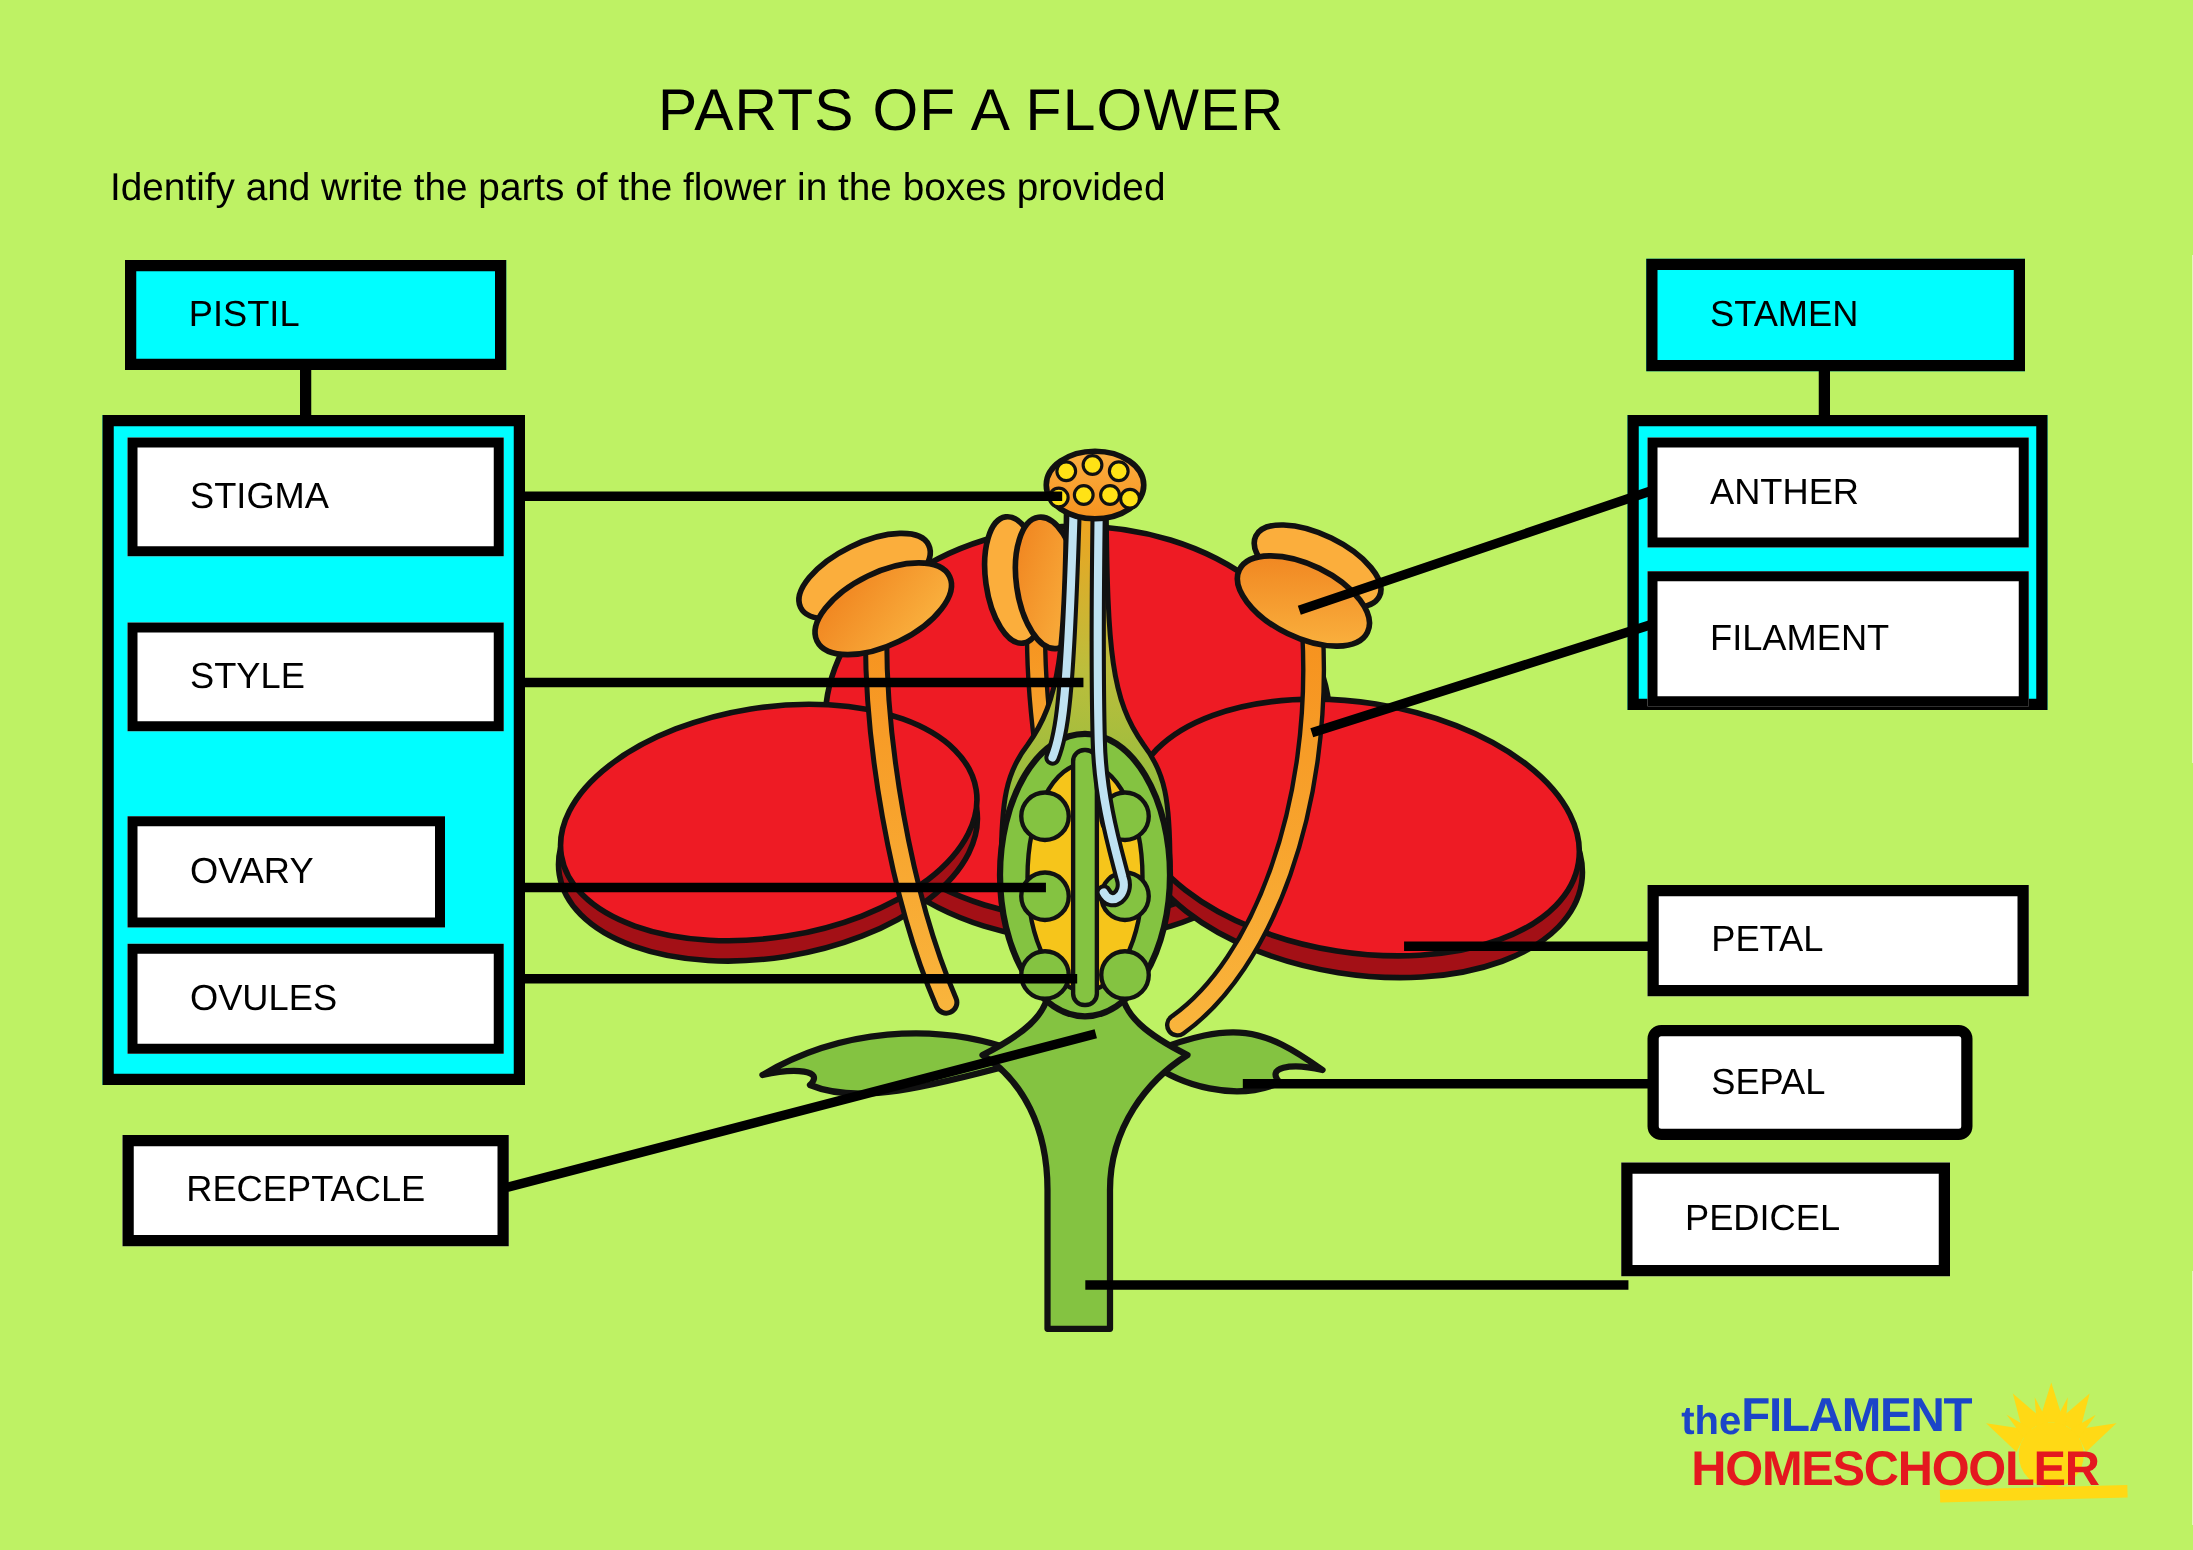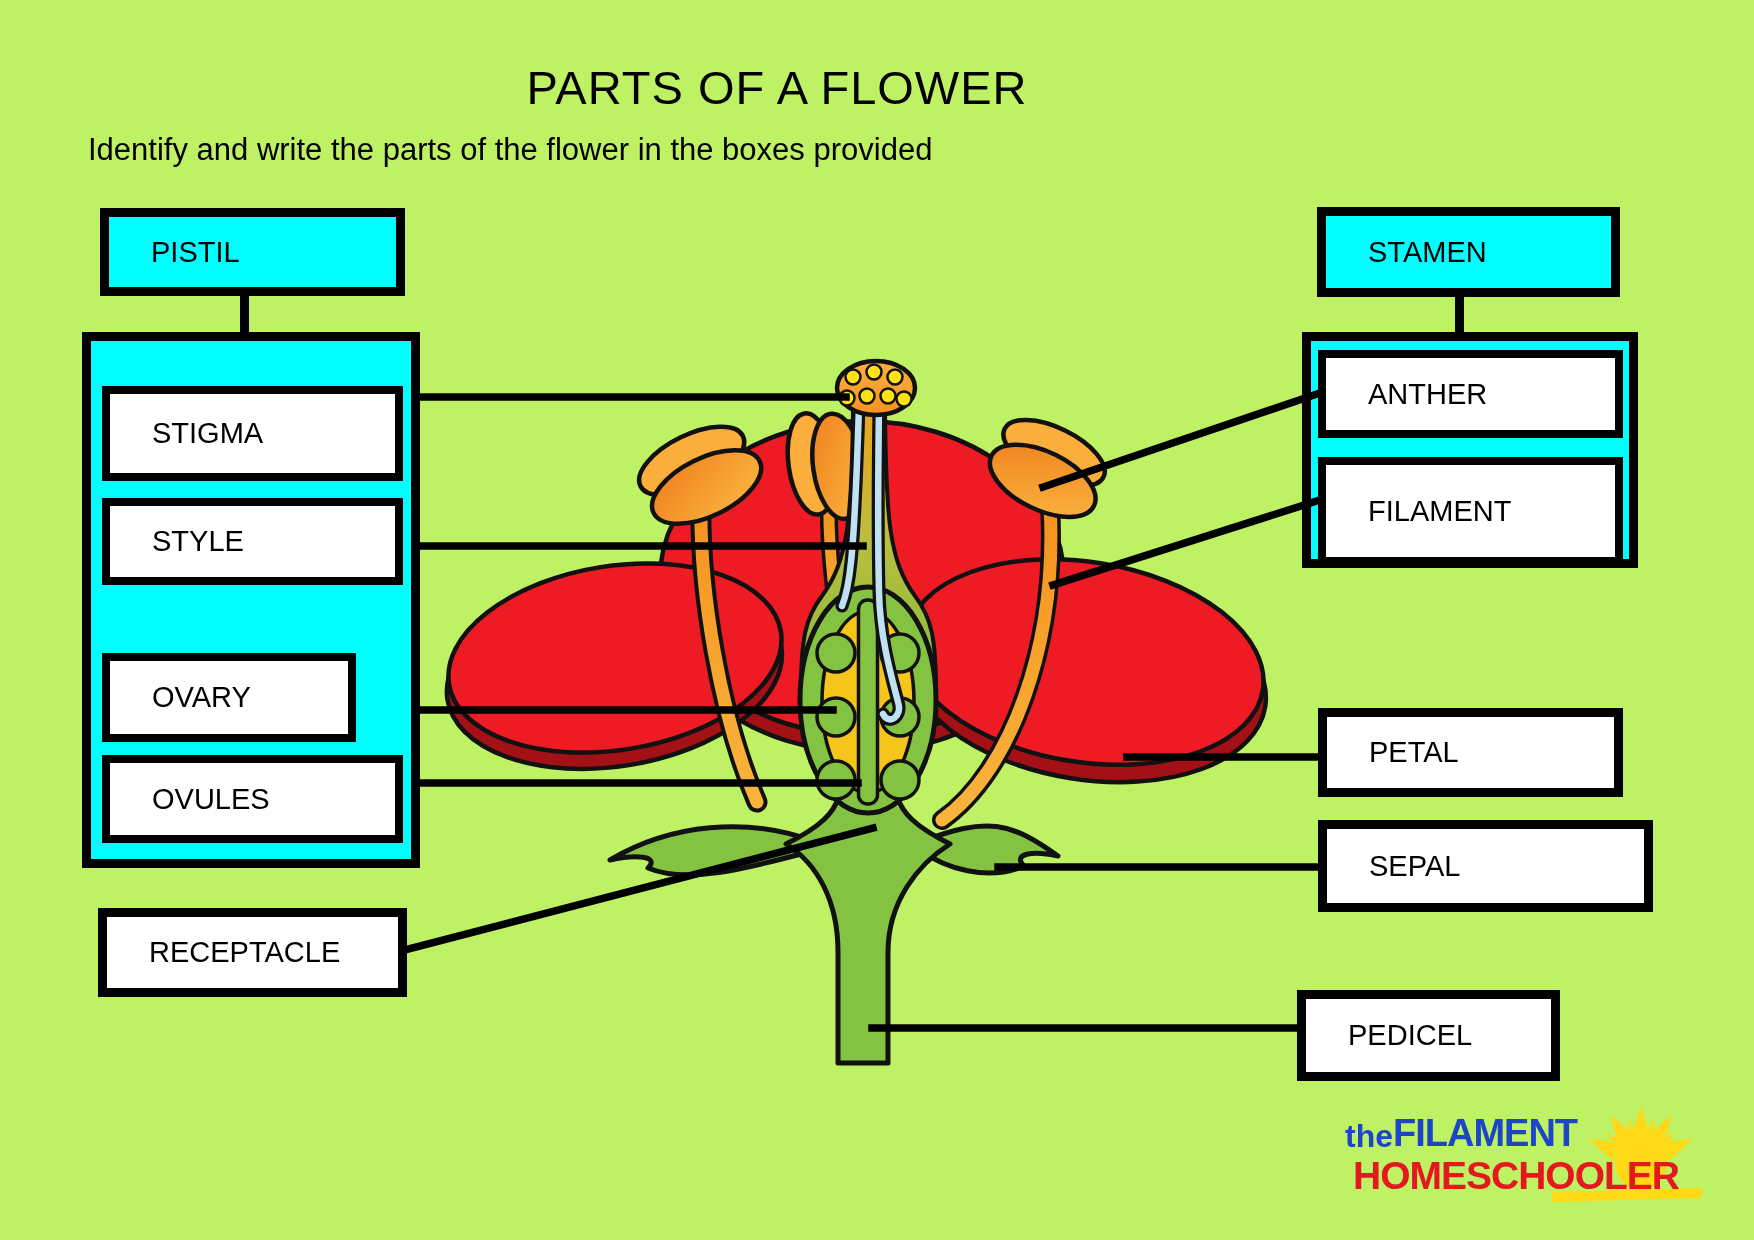--- a/index.html
+++ b/index.html
@@ -42,21 +42,21 @@
 
   <div class="title">PARTS OF A FLOWER</div>
   <div class="instruction">Identify and write the parts of the flower in the boxes provided</div>
 
   <div class="box cyanbox" style="left:100px;top:208px;width:305px;height:88px;">
     <span>PISTIL</span>
   </div>
   <div class="vline" style="left:240px;top:294px;width:9px;height:41px;"></div>
 
   <div class="container" style="left:82px;top:332px;width:338px;height:536px;">
-    <div class="box whitebox" style="left:11px;top:9px;width:301px;height:95px;margin-top:36px;">
+    <div class="box whitebox" style="left:11px;top:9px;width:301px;height:95px;">
       <span>STIGMA</span>
     </div>
     <div class="box whitebox" style="left:11px;top:157px;width:301px;height:87px;">
       <span>STYLE</span>
     </div>
     <div class="box whitebox" style="left:11px;top:312px;width:254px;height:89px;">
       <span>OVARY</span>
     </div>
     <div class="box whitebox" style="left:11px;top:414px;width:301px;height:88px;">
       <span>OVULES</span>
@@ -77,24 +77,24 @@
       <span>ANTHER</span>
     </div>
     <div class="box whitebox" style="left:7px;top:116px;width:305px;height:108px;">
       <span>FILAMENT</span>
     </div>
   </div>
 
   <div class="box whitebox" style="left:1318px;top:708px;width:305px;height:89px;">
     <span>PETAL</span>
   </div>
-  <div class="box whitebox" style="left:1318px;top:820px;width:335px;height:92px;">
+  <div class="box whitebox" style="left:1318px;top:820px;width:260px;height:92px;border-radius:11px;">
     <span>SEPAL</span>
   </div>
-  <div class="box whitebox" style="left:1297px;top:990px;width:263px;height:91px;">
+  <div class="box whitebox" style="left:1297px;top:930px;width:263px;height:91px;">
     <span>PEDICEL</span>
   </div>
 
   <svg class="art" width="1754" height="1240" viewBox="0 0 1754 1240">
     <defs>
       <linearGradient id="gFil" x1="0" y1="0" x2="0" y2="1">
         <stop offset="0" stop-color="#f6921e"></stop>
           <stop offset="1" stop-color="#f9b43c"></stop>
       </linearGradient>
       <linearGradient id="gAnther" x1="0" y1="0" x2="1" y2="1">

